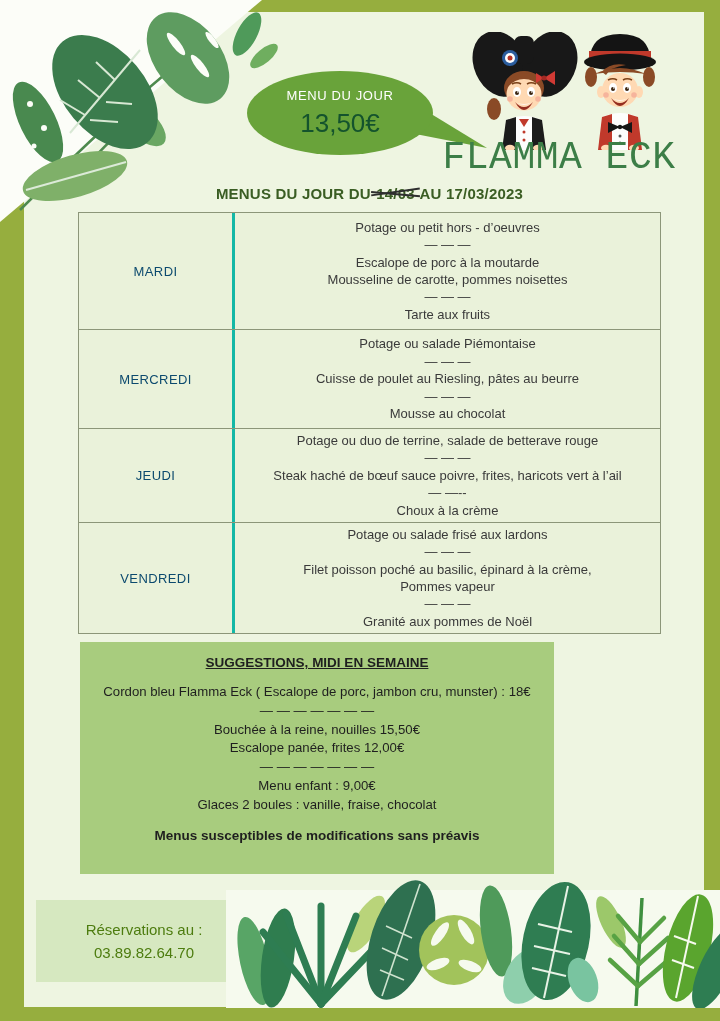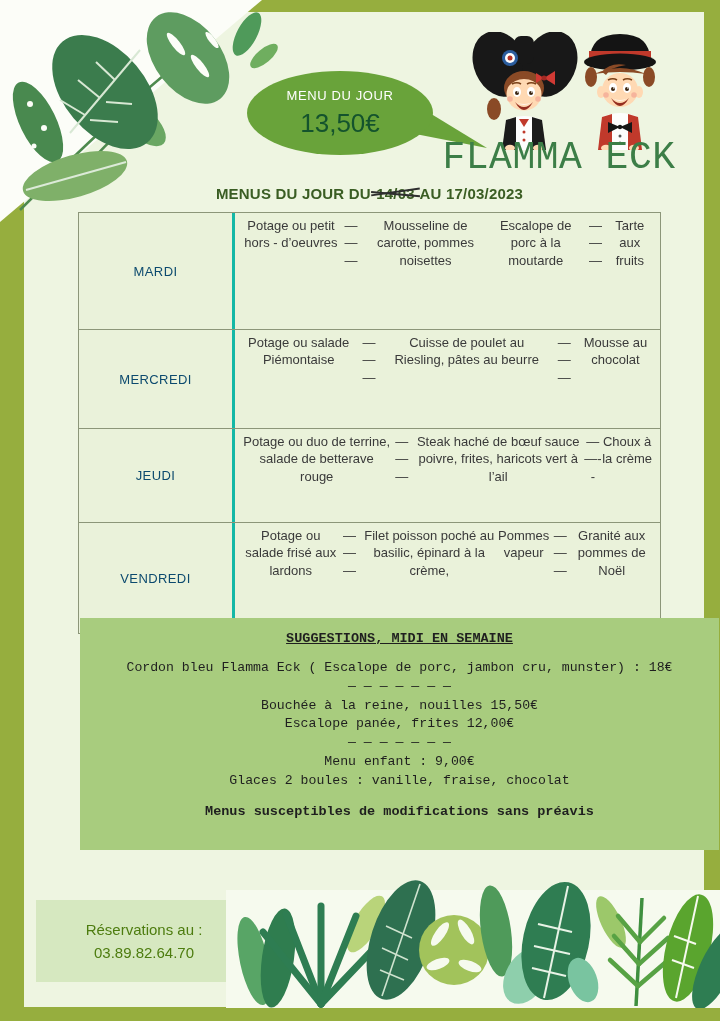--- a/index.html
+++ b/index.html
@@ -43,27 +43,27 @@
   
   .menu-table { position:absolute; left:78px; top:212px; width:583px;
                 border:1px solid #8c9679; background:#eaf2da; box-sizing:border-box; }
   .mrow { display:flex; border-bottom:1px solid #8c9679; box-sizing:border-box; }
   .mrow:last-child { border-bottom:none; }
   .mrow:nth-child(1){ height:117px; } .mrow:nth-child(2){ height:99px; }
   .mrow:nth-child(3){ height:94px; }  .mrow:nth-child(4){ height:110px; }
   .mday { width:156px; border-right:3px solid #14b8a6; display:flex; align-items:center;
           justify-content:center; font-size:13px; color:#0c4a6e; letter-spacing:.4px;
           box-sizing:border-box; }
-  .mlines { flex:1; display:flex; flex-direction:row; justify-content:center;
+  .mlines { flex:1; display:flex; flex-direction:column; justify-content:center;
             text-align:center; font-size:13px; color:#3a3a3a; line-height:17.4px;
             padding:4px 8px; box-sizing:border-box; }
 
   
-  .suggestions { position:absolute; left:80px; top:618px; width:639px; height:232px;
-                 background:#a8cc7e; text-align:center; color:#1f1f1f; box-sizing:border-box;font-family:Liberation Mono, monospace; }
+  .suggestions { position:absolute; left:80px; top:642px; width:474px; height:232px;
+                 background:#a8cc7e; text-align:center; color:#1f1f1f; box-sizing:border-box; }
   .sg-heading { margin-top:13px; font-size:13.5px; font-weight:bold; text-decoration:underline; }
   .sg-lines { margin-top:13px; font-size:13.2px; line-height:18.8px; }
   .sg-foot { margin-top:13px; font-size:13.5px; font-weight:bold; }
 
   
   .reservations { position:absolute; left:36px; top:900px; width:216px; height:82px;
                   background:#d6e8c0; display:flex; flex-direction:column; justify-content:center;
                   text-align:center; color:#4d7c0f; font-size:15px; line-height:23px; }
 </style>
 </head>
@@ -192,22 +192,22 @@
     <span class="struck">14/03</span>
     <span>AU 17/03/2023</span>
   </div>
 
   <div class="menu-table">
     <div class="mrow">
       <div class="mday">MARDI</div>
       <div class="mlines">
           <div>Potage ou petit hors - d’oeuvres</div>
           <div>— — —</div>
+          <div>Escalope de porc à la moutarde</div>
           <div>Mousseline de carotte, pommes noisettes</div>
-          <div>Escalope de porc à la moutarde</div>
           <div>— — —</div>
           <div>Tarte aux fruits</div>
         </div>
     </div>
     <div class="mrow">
       <div class="mday">MERCREDI</div>
       <div class="mlines">
           <div>Potage ou salade Piémontaise</div>
           <div>— — —</div>
           <div>Cuisse de poulet au Riesling, pâtes au beurre</div>

